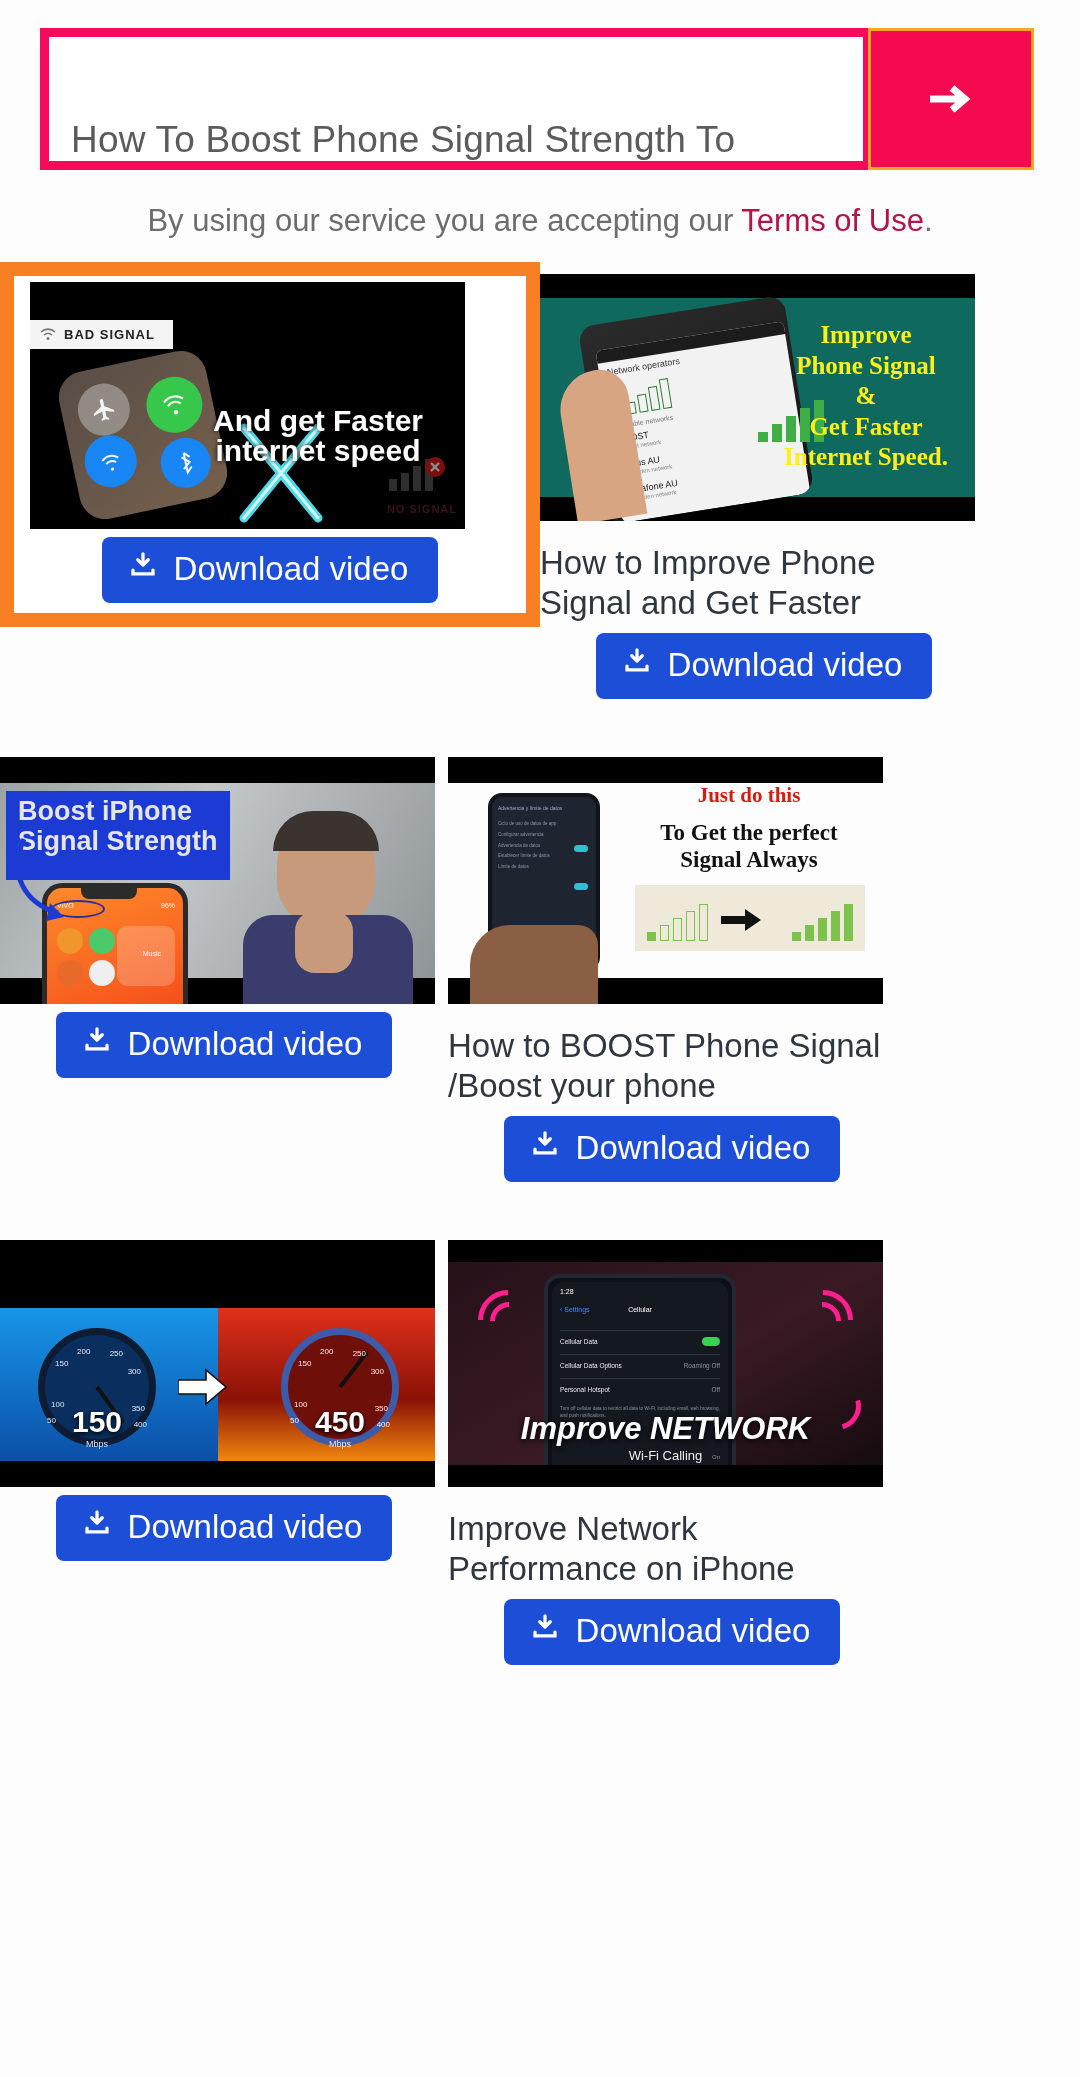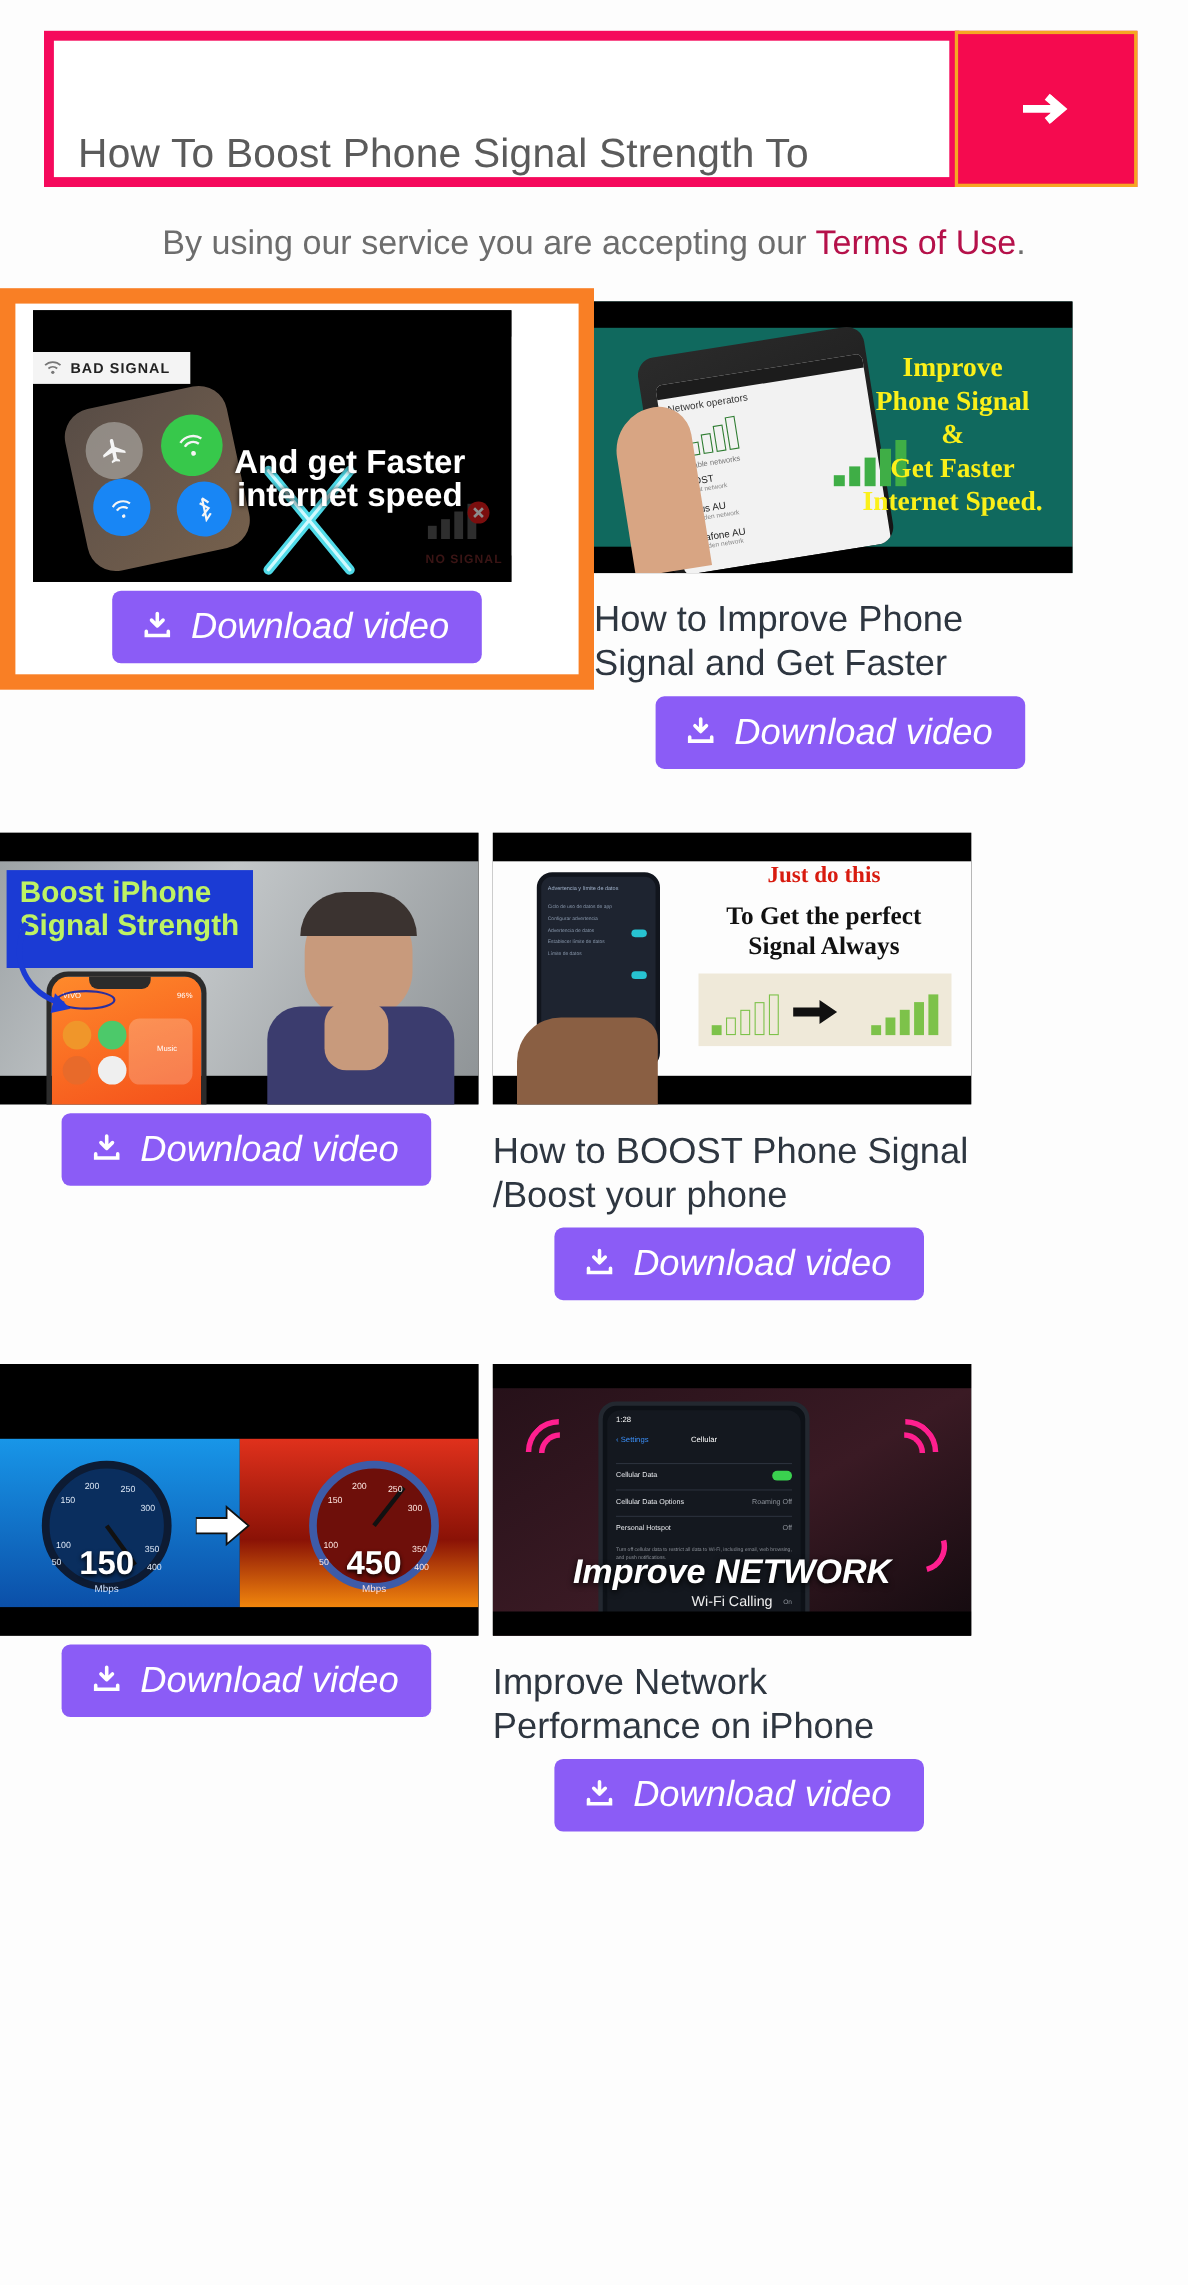--- a/index.html
+++ b/index.html
@@ -97,30 +97,29 @@
     width: 435px;
     font-size: 33px;
     line-height: 1.22;
     color: #2e3640;
     margin-top: 22px;
     height: 82px;
     overflow: hidden;
   }
   .dl-row { display: flex; justify-content: center; margin-top: 8px; }
   .dl-btn {
-    background: #8b5cf6;
+    background: #1d4ed8;
     border: 0;
     border-radius: 8px;
     color: #fff;
     font-family: "Liberation Sans", sans-serif;
     font-size: 33px;
     padding: 13px 30px 15px 26px;
-    display: flex; align-items: center; gap: 16px;
+    display: flex; gap: 16px;
     cursor: pointer;
-    font-style: italic;
   }
   .dl-icon { display: block; }
 
   
   .t-abs { position: absolute; }
 
   
   .t1-bar { left:0; right:0; background:#000; }
   .t1-badge {
     left: 0; top: 38px;
@@ -169,21 +168,21 @@
     transform: rotate(-9deg);
     overflow:hidden;
   }
   .t2-screen { position:absolute; left:14px; top:26px; right:4px; bottom:0; background:#f2f2f2; border-radius:6px; }
   .t2-hand { left: 26px; top: 96px; width: 70px; height: 150px; background:#d8a583; border-radius: 40px 30px 0 0; transform: rotate(-9deg); }
 
   
   .t3-bg { inset:0; background: linear-gradient(120deg,#9aa0a3,#c3c7c9 40%,#8d9295); }
   .t3-label {
     left: 6px; top: 34px; background:#1b3bd4;
-    color:#bef264; font-weight:bold; font-size:27px; line-height:1.12;
+    color:#e5e5e5; font-weight:bold; font-size:27px; line-height:1.12;
     padding: 5px 12px 24px 12px;
   }
   .t3-phone {
     left: 42px; top: 126px; width: 146px; height: 130px;
     background: linear-gradient(160deg,#ff8a2b,#f44d1a);
     border-radius: 20px 20px 0 0;
     border: 5px solid #2b2b2b; border-bottom:0;
   }
   .t3-man { right: 12px; top: 54px; width: 190px; height: 200px; }
 

